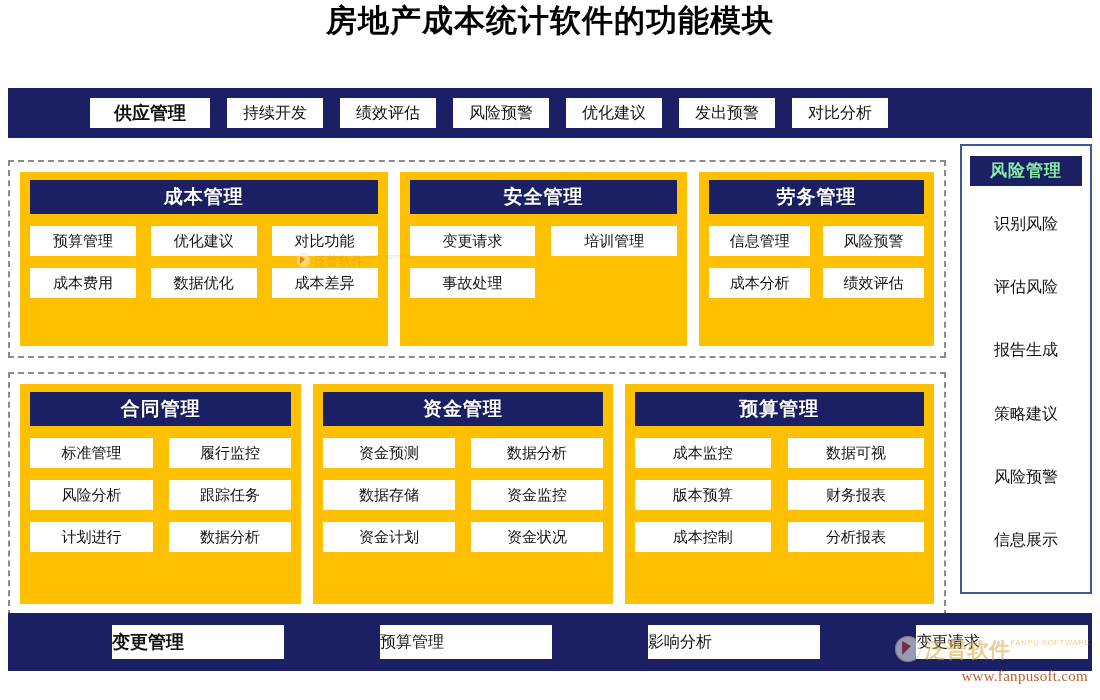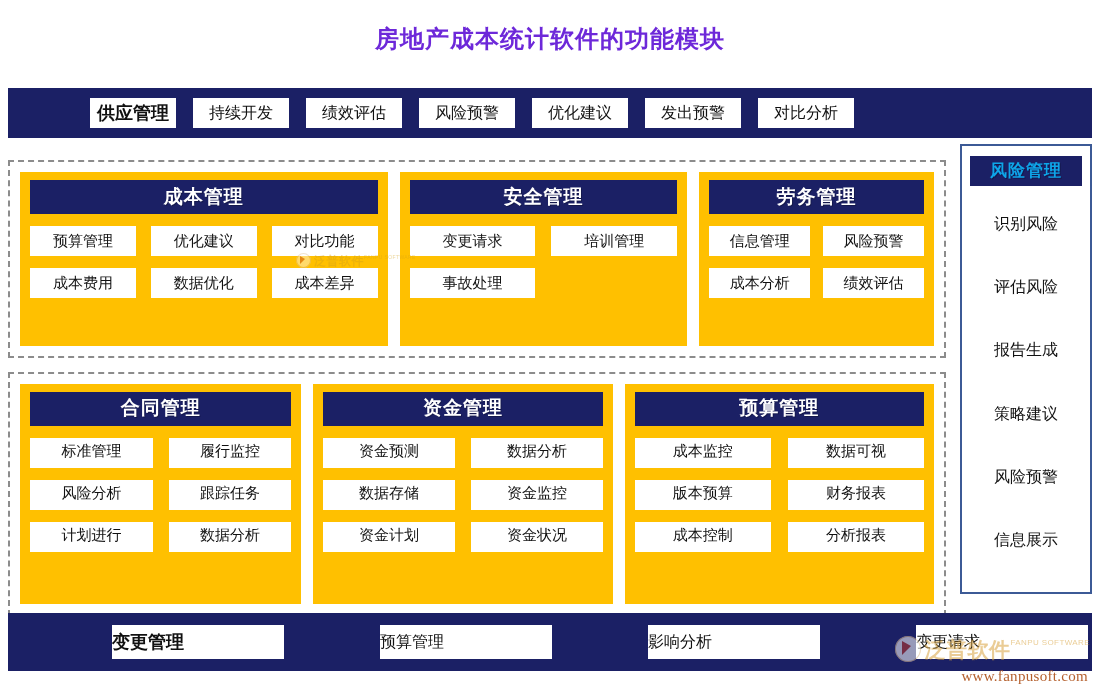--- a/index.html
+++ b/index.html
@@ -11,25 +11,24 @@
     width: 1100px;
     height: 700px;
     font-family: "Liberation Sans", "DejaVu Sans", sans-serif;
     position: relative;
     overflow: hidden;
   }
 
   
   .page-title {
     text-align: center;
-    color: #6d28d9;
-    font-size: 24px;
+    color: #000000;
+    font-size: 31px;
     font-weight: bold;
     letter-spacing: 1px;
-    padding-top: 18px;
     margin: 0;
     height: 42px;
     line-height: 42px;
   }
 
   
   .top-band {
     position: absolute;
     left: 8px;
     top: 88px;
@@ -46,21 +45,21 @@
     font-size: 16px;
     font-weight: bold;
     text-align: center;
     height: 30px;
     line-height: 30px;
     box-sizing: border-box;
   }
   .top-chip.primary {
     font-size: 18px;
     font-weight: bold;
-    width: 86px;
+    width: 120px;
     margin-left: 82px;
   }
   .top-chip.std {
     font-weight: normal;
     width: 96px;
     margin-left: 17px;
   }
 
   
   .body-area {
@@ -81,21 +80,21 @@
 
   .dashed-box {
     border: 2px dashed #8c8c8c;
     box-sizing: border-box;
     position: absolute;
     left: 0;
     width: 938px;
     padding: 10px;
   }
   .dashed-box.row-top { top: 0; height: 198px; }
-  .dashed-box.row-bottom { top: 212px; height: 244px; font-family: Liberation Mono, monospace; }
+  .dashed-box.row-bottom { top: 212px; height: 244px; }
 
   .card-row {
     display: flex;
     height: 100%;
     box-sizing: border-box;
     gap: 12px;
   }
 
   
   .card {
@@ -160,21 +159,21 @@
     height: 450px;
     border: 2px solid #3c5a96;
     background: #ffffff;
     box-sizing: border-box;
     padding: 10px 8px;
     display: flex;
     flex-direction: column;
   }
   .risk-title {
     background: #1b2065;
-    color: #0ea5e9;
+    color: #86efac;
     font-size: 17px;
     font-weight: bold;
     text-align: center;
     height: 30px;
     line-height: 30px;
     letter-spacing: 1px;
     text-shadow: 1px 1px 0 rgba(0,0,0,0.25);
   }
   .risk-list {
     flex: 1;

